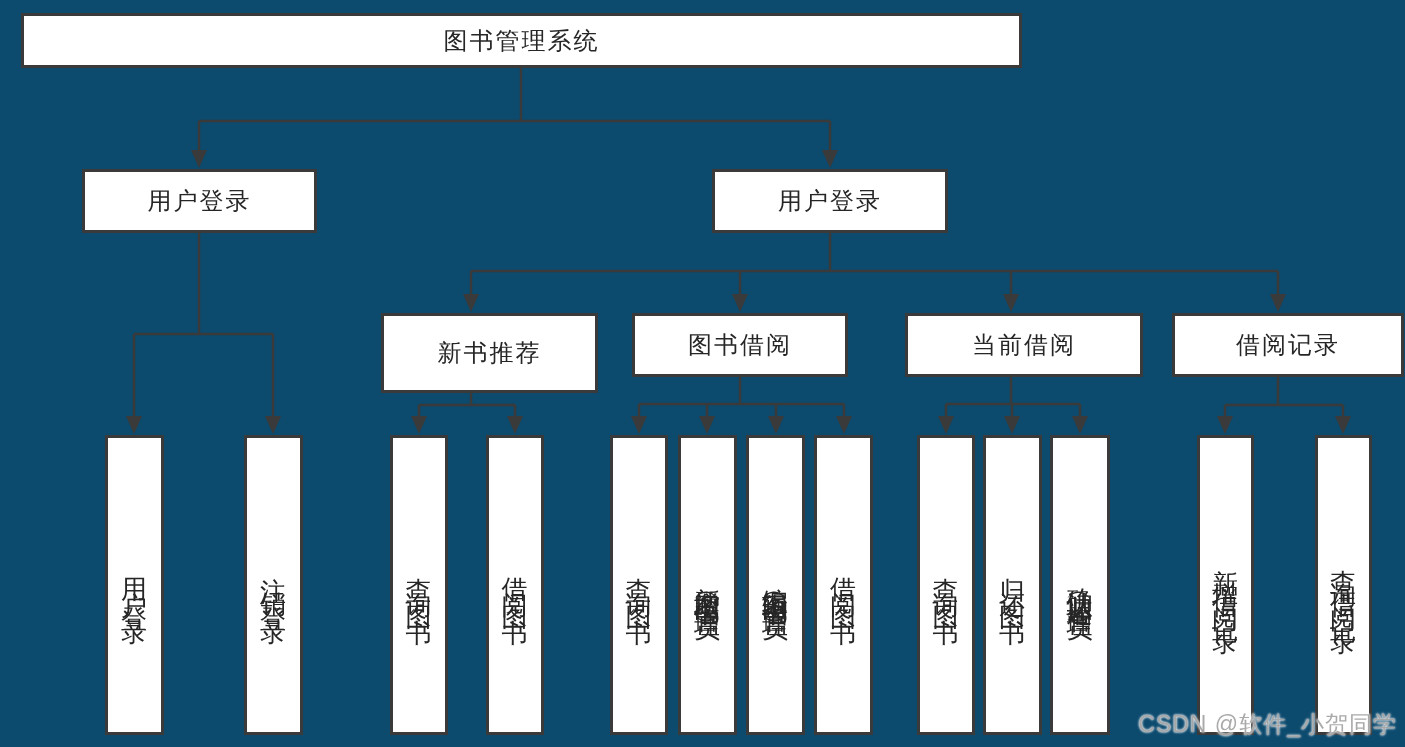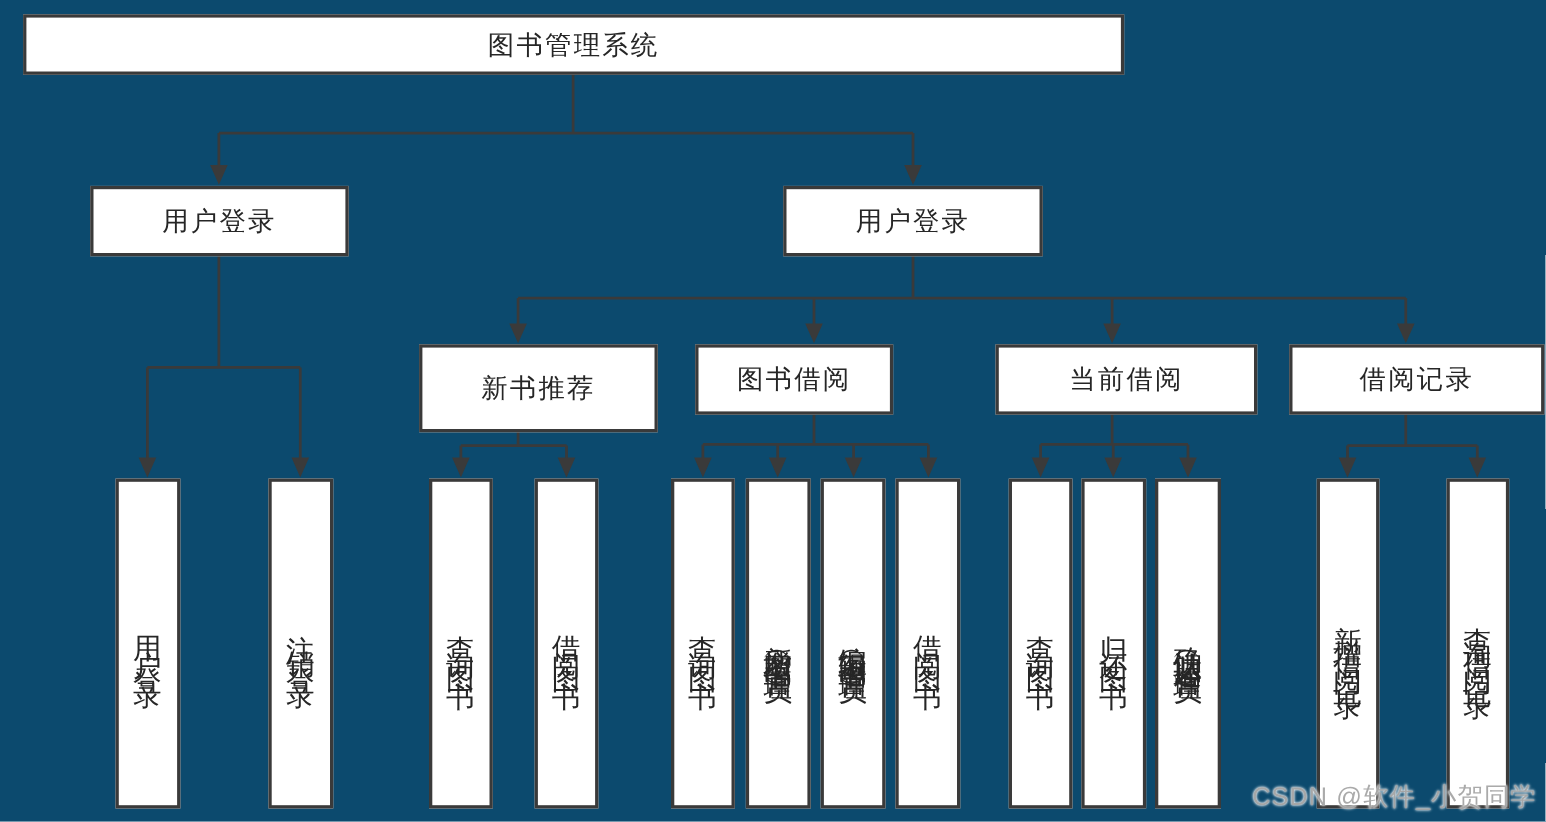--- a/index.html
+++ b/index.html
@@ -93,21 +93,21 @@
   <div class="box h" style="left:82px;top:169px;width:235px;height:64px;">
     <span>用户登录</span>
   </div>
   <div class="box h" style="left:712px;top:169px;width:236px;height:64px;">
     <span>用户登录</span>
   </div>
 
   <div class="box h" style="left:381px;top:313px;width:217px;height:80px;">
     <span>新书推荐</span>
   </div>
-  <div class="box h" style="left:632px;top:313px;width:180px;height:64px;">
+  <div class="box h" style="left:632px;top:313px;width:216px;height:64px;">
     <span>图书借阅</span>
   </div>
   <div class="box h" style="left:905px;top:313px;width:238px;height:64px;">
     <span>当前借阅</span>
   </div>
   <div class="box h" style="left:1172px;top:313px;width:232px;height:64px;">
     <span>借阅记录</span>
   </div>
 
   <div class="box v sp-wide" style="left:105px;top:435px;width:59px;height:300px;">

